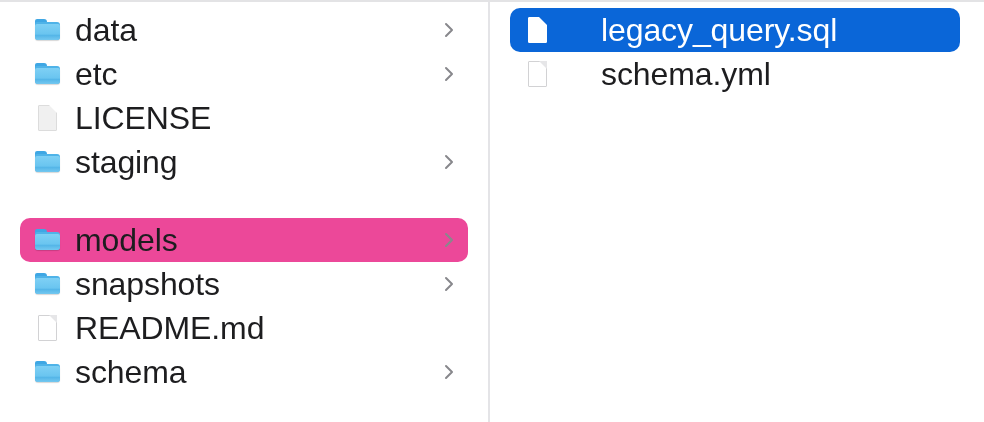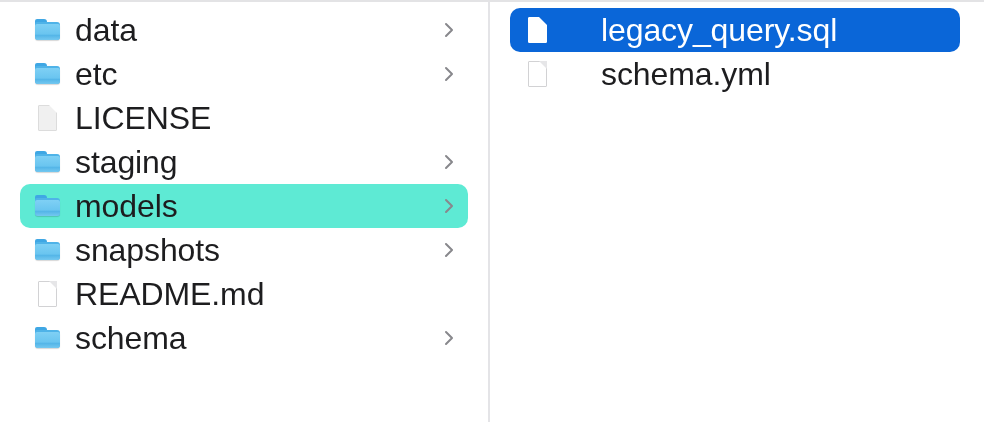--- a/index.html
+++ b/index.html
@@ -55,21 +55,22 @@
   .column-right .row {
     margin: 0 24px 0 20px;
     padding-left: 14px;
     gap: 36px;
   }
 
   .row.selected-blue {
     background: #0a66d8;
   }
   .row.selected-gray {
-    background: #5eead4;
+    background: #ec4899;
+    margin-top: 34px;
   }
 
   .icon {
     width: 28px;
     height: 30px;
     flex: 0 0 28px;
     position: relative;
     margin-right: 13px;
   }
 

